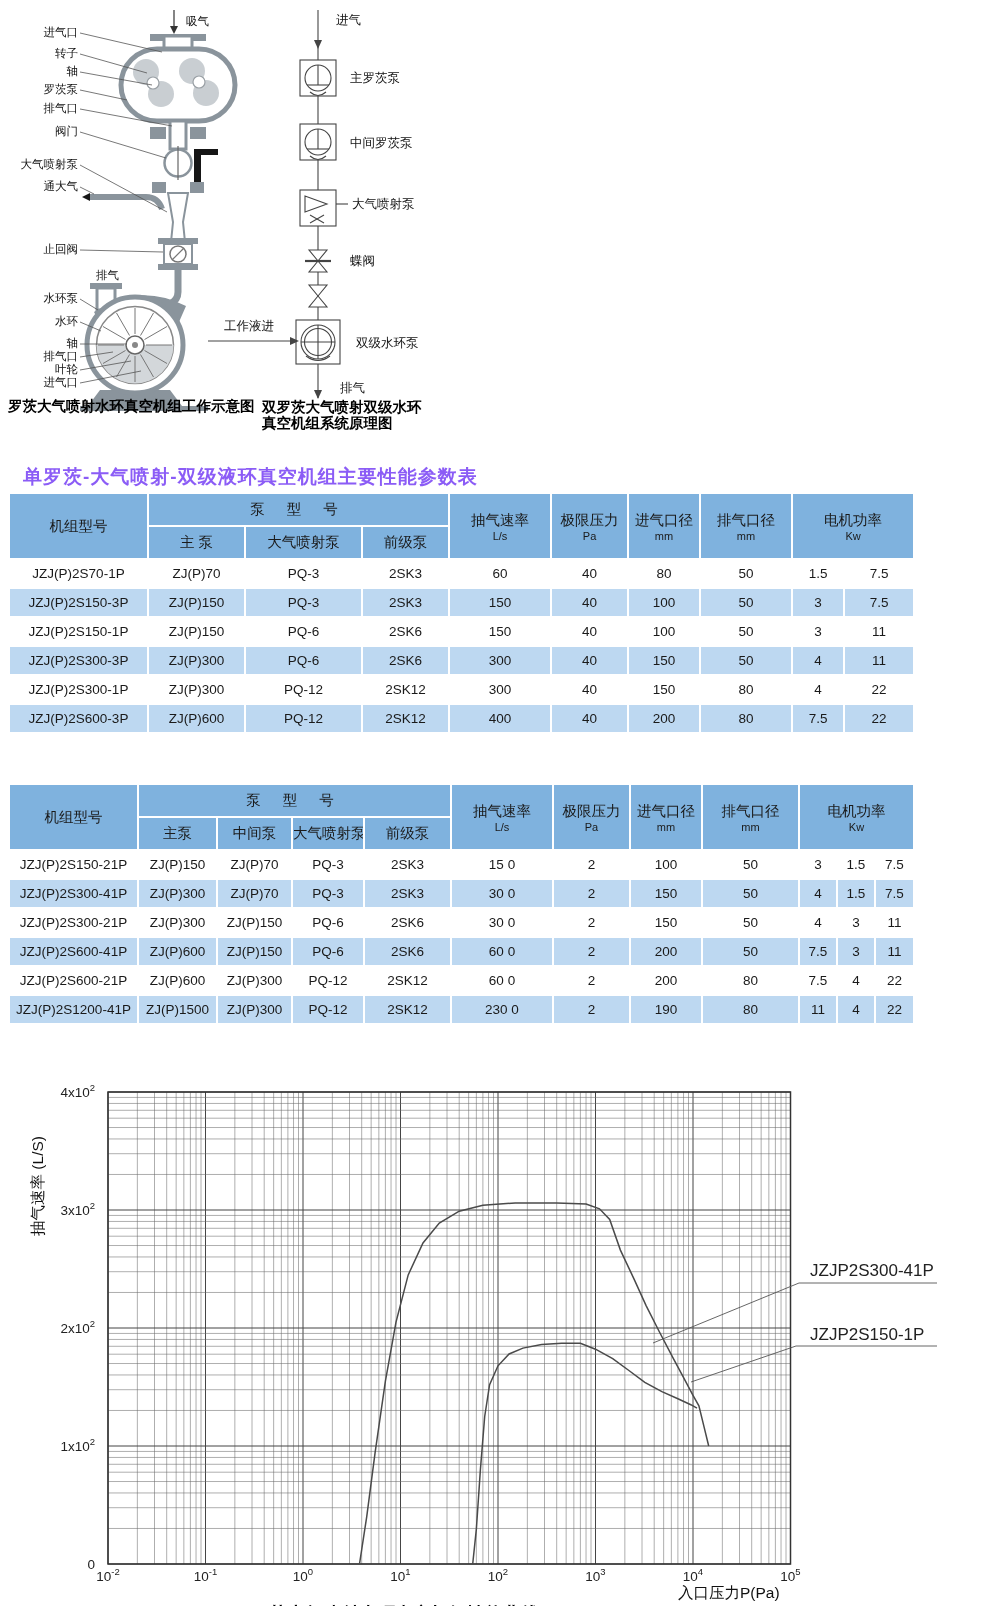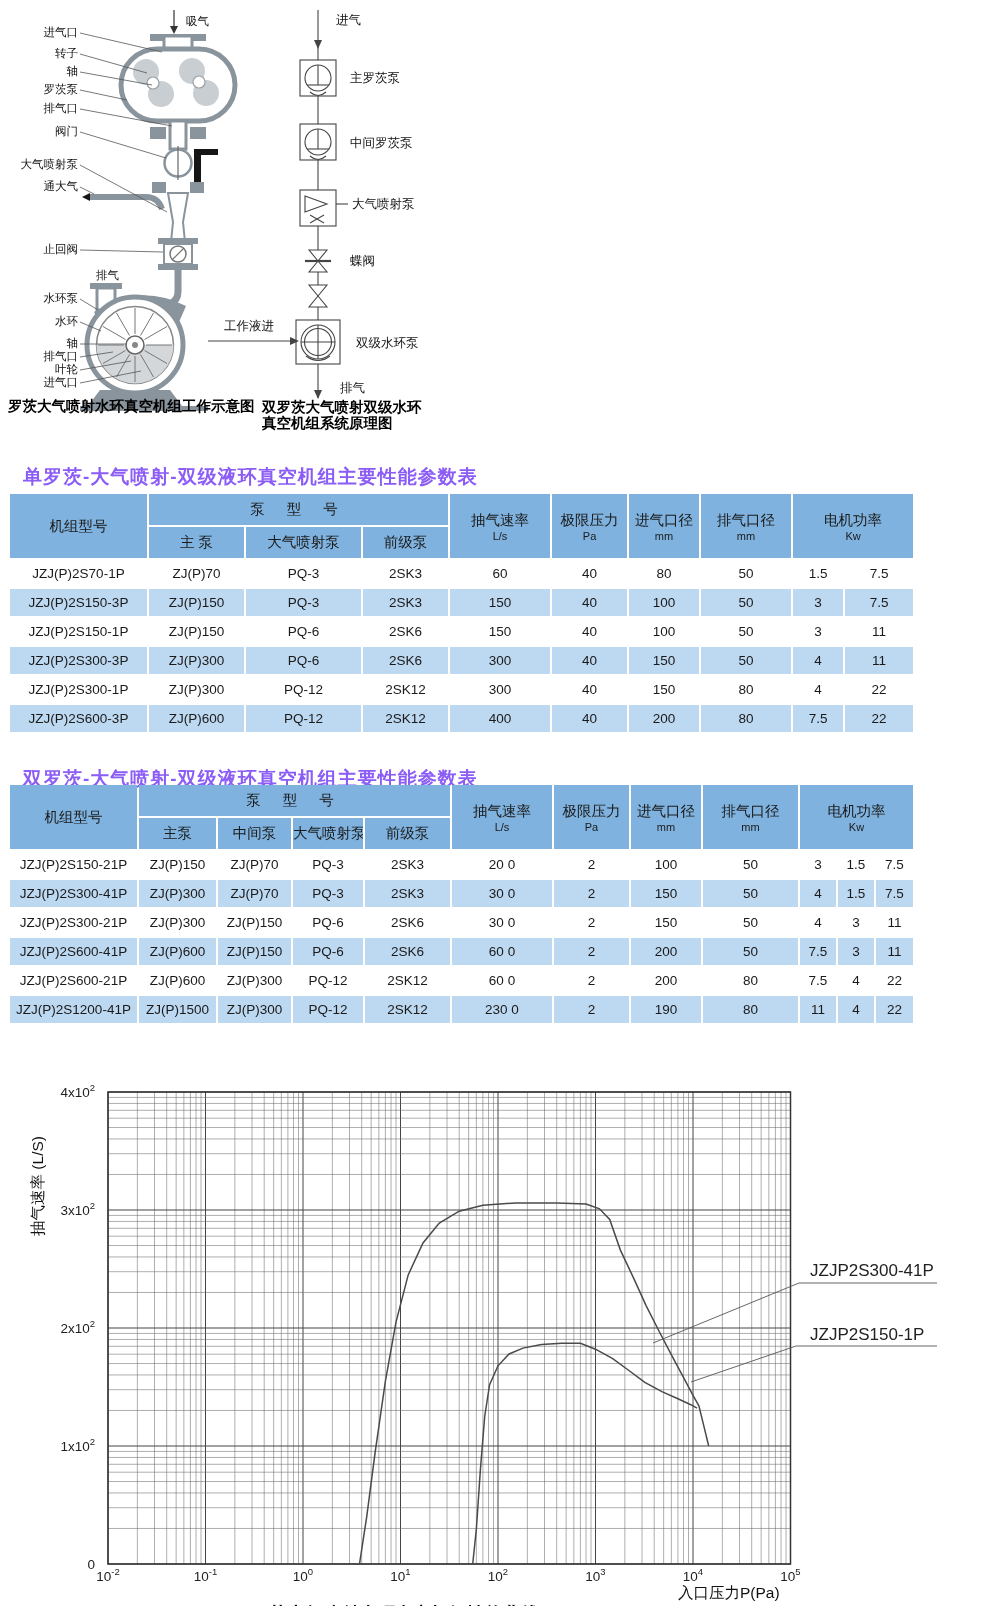--- a/index.html
+++ b/index.html
@@ -344,21 +344,20 @@
           <td>400</td>
           <td>40</td>
           <td>200</td>
           <td>80</td>
           <td>7.5</td>
           <td>22</td>
         </tr>
       </tbody>
   </table>
 
-  <h2 class="sec-title" id="t2-title">双罗茨-大气喷射-双级液环真空机组主要性能参数表</h2>
   <table class="ptable" id="table2">
     <colgroup>
       <col style="width:127px">
         <col style="width:77px">
         <col style="width:73px">
         <col style="width:70px">
         <col style="width:85px">
       <col style="width:100px">
         <col style="width:75px">
         <col style="width:70px">
@@ -399,21 +398,21 @@
         <th>前级泵</th>
       </tr>
     </thead>
     <tbody>
         <tr>
           <td>JZJ(P)2S150-21P</td>
           <td>ZJ(P)150</td>
           <td>ZJ(P)70</td>
           <td>PQ-3</td>
           <td>2SK3</td>
-          <td>20 0</td>
+          <td>15 0</td>
           <td>2</td>
           <td>100</td>
           <td>50</td>
           <td>3</td>
           <td>1.5</td>
           <td>7.5</td>
         </tr>
         <tr>
           <td>JZJ(P)2S300-41P</td>
           <td>ZJ(P)300</td>

